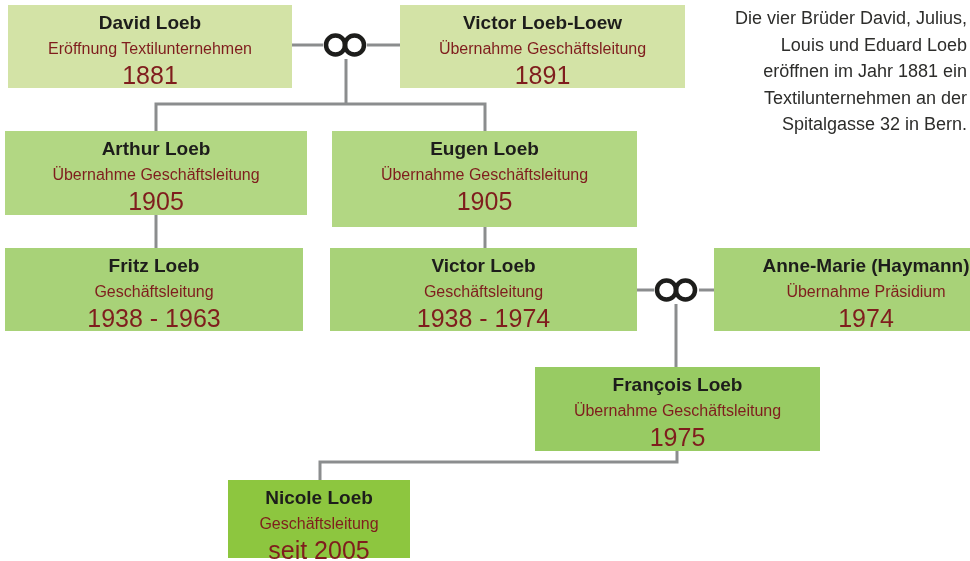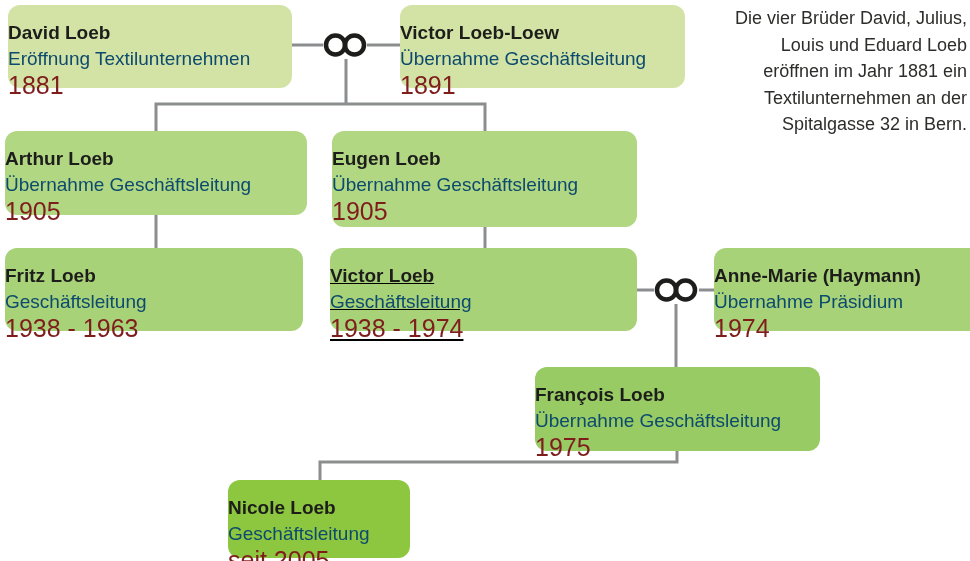--- a/index.html
+++ b/index.html
@@ -8,42 +8,42 @@
     width:970px; height:561px;
     background:#ffffff;
     font-family:"Liberation Sans", sans-serif;
     overflow:hidden;
   }
   #connectors { position:absolute; left:0; top:0; z-index:0; }
   .box {
     position:absolute;
     z-index:1;
     box-sizing:border-box;
-    padding-top:15px;
-    border-radius:12px;
+    text-align:center;
+    padding-top:5px;
   }
   .box .name  { font-weight:bold; font-size:19px; line-height:26px; color:#1d1d1b; white-space:nowrap; }
-  .box .role  { font-size:19px; line-height:26px; color:#0c4a6e; white-space:nowrap; }
+  .box .role  { font-size:16px; line-height:26px; color:#7f1d1d; white-space:nowrap; }
   .box .years { font-size:25px; line-height:26px; color:#7f1d1d; white-space:nowrap; }
 
   .marriage { position:absolute; z-index:2; }
 
   #intro-note {
     position:absolute; left:699px; top:5px; width:268px; z-index:1;
     font-size:18px; line-height:26.5px; color:#2d2d2b;text-align:right;
   }
   #intro-note div { white-space:nowrap; }
 
   
   #box-david    { left:8px;   top:5px;   width:284px; height:83px; }
   #box-fanny    { left:400px; top:5px;   width:285px; height:83px; }
   #box-arthur   { left:5px;   top:131px; width:302px; height:84px; }
   #box-eugen    { left:332px; top:131px; width:305px; height:96px; }
   #box-fritz    { left:5px;   top:248px; width:298px; height:83px; }
-  #box-victor   { left:330px; top:248px; width:307px; height:83px;text-decoration:underline; }
+  #box-victor   { left:330px; top:248px; width:307px; height:83px; }
   #box-annemarie{ left:714px; top:248px; width:304px; height:83px; }
   #box-francois { left:535px; top:367px; width:285px; height:84px; }
   #box-nicole   { left:228px; top:480px; width:182px; height:78px; }
 
   #marriage-1 { left:322px; top:29px; }
   #marriage-2 { left:653px; top:274px; }
 </style>
 </head>
 <body>
 

